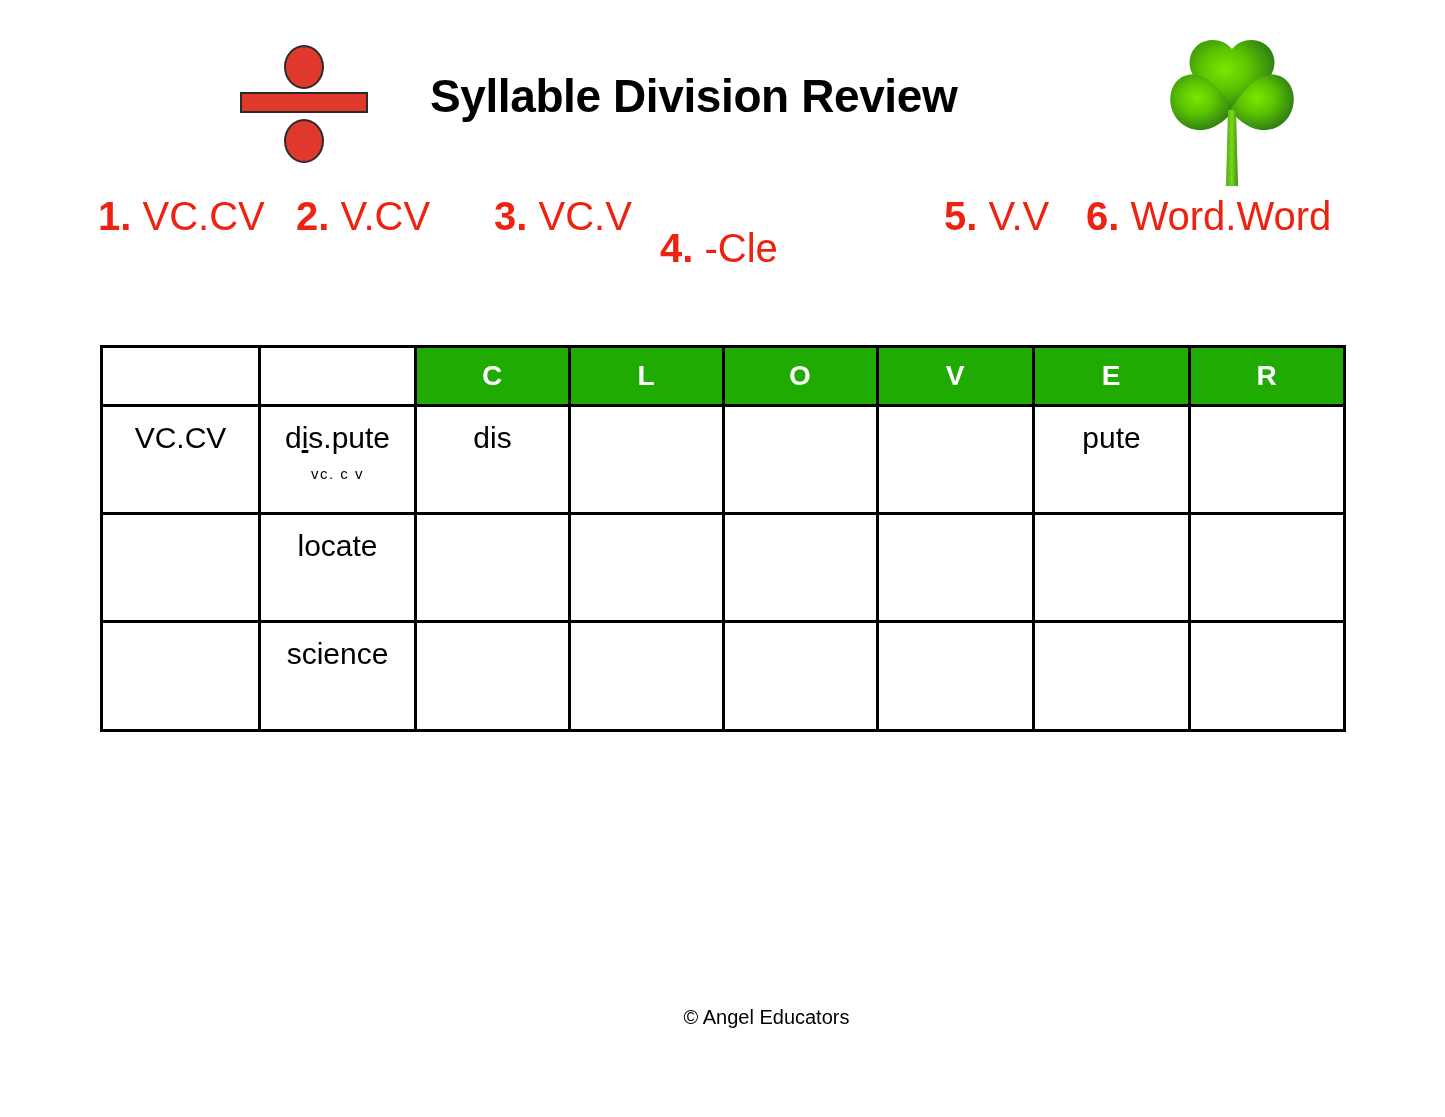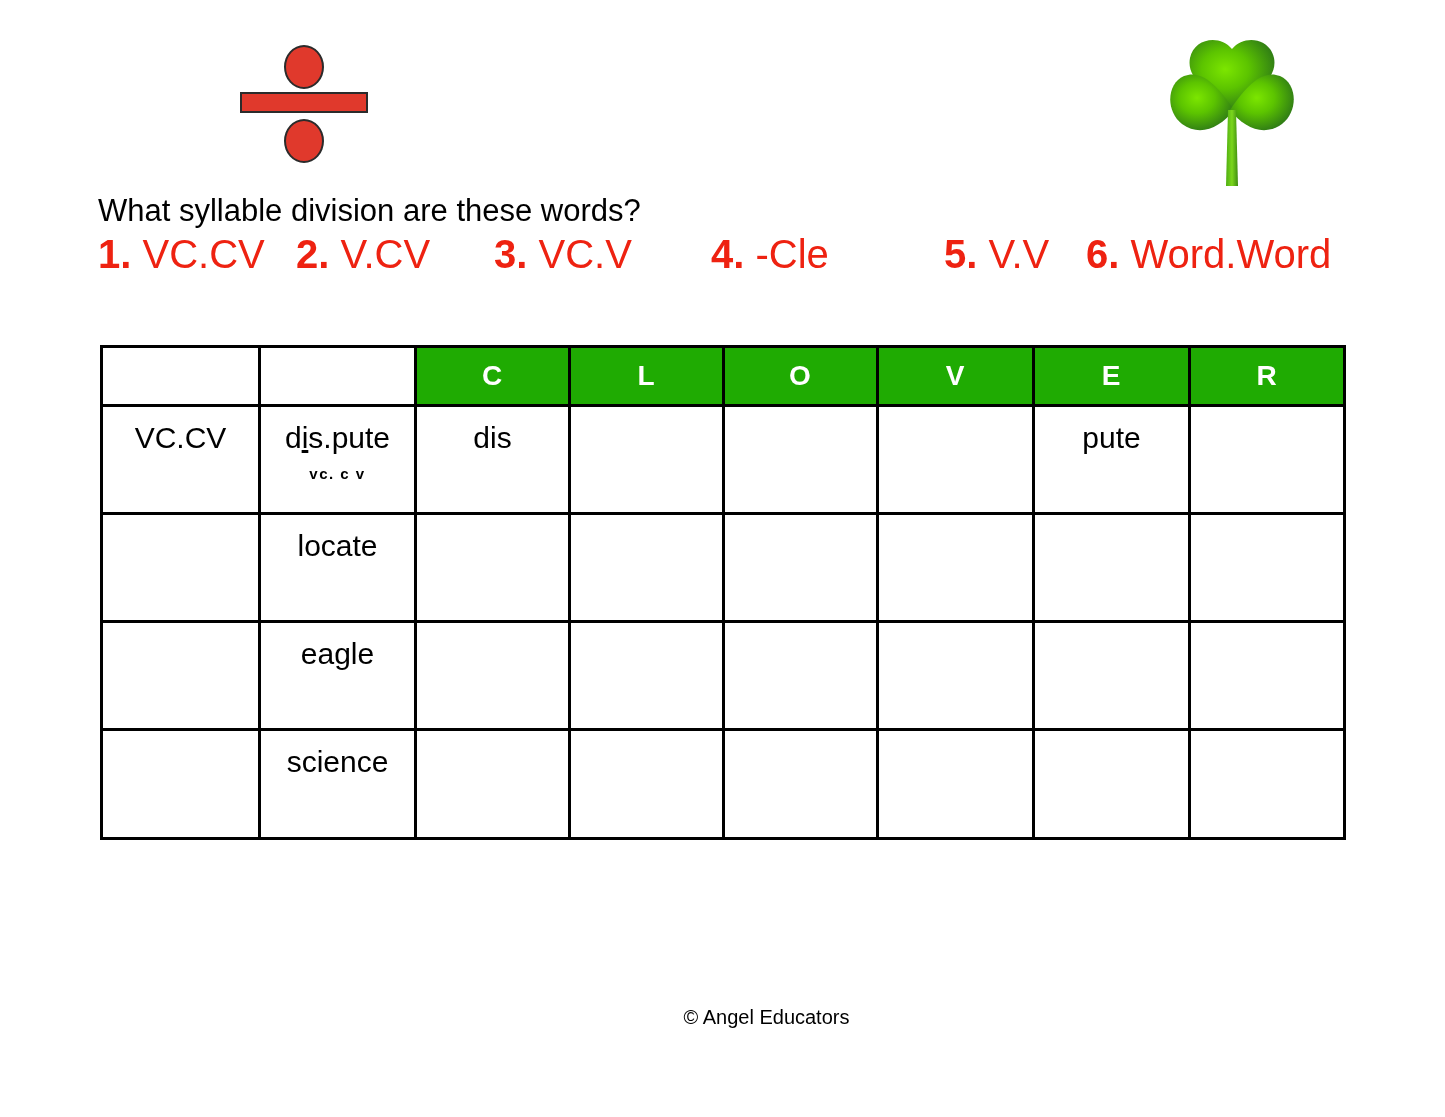--- a/index.html
+++ b/index.html
@@ -96,21 +96,21 @@
   }
   .pattern-item {
     position: absolute;
     top: 0;
   }
   .pattern-item .num { font-weight: bold; }
   .pattern-item .val { font-weight: normal; }
   .pi1 { left: 0px; }
   .pi2 { left: 198px; }
   .pi3 { left: 396px; }
-  .pi4 { left: 613px; }
+  .pi4 { left: 562px; margin-top: 32px; }
   .pi5 { left: 803px; margin-left: 43px; }
   .pi6 { left: 988px; }
 
   .prompt-line2 {
     margin-top: 12px;
     font-size: 31px;
     line-height: 40px;
     white-space: nowrap;
   }
   .clover-word {
@@ -173,21 +173,20 @@
   tr.data-row.tall td { height: 94px; text-align: center; }
 
   .word-cell { position: relative; }
   .word-main { display: block; }
   .word-main .u { text-decoration: underline; }
   .word-annot {
     display: block;
     font-size: 15px;
     letter-spacing: 1.5px;
     margin-top: -2px;
-    font-weight: bold;
   }
 
   
   .footer {
     position: absolute;
     left: 0;
     top: 1006px;
     width: 1445px;
     text-align: center;
     font-size: 20px;
@@ -198,20 +197,21 @@
 <body>
 
 <div class="header">
 
   <div class="divide-icon">
     <div class="dot top"></div>
     <div class="bar"></div>
     <div class="dot bottom"></div>
   </div>
 
+  <div class="page-title">Syllable Division Review</div>
 
   <div class="clover-icon">
     <svg width="128" height="155" viewBox="0 0 128 155" xmlns="http://www.w3.org/2000/svg">
       <defs>
         <radialGradient id="leafGrad" cx="42%" cy="42%" r="62%">
           <stop offset="0%" stop-color="#7ce600"></stop>
           <stop offset="45%" stop-color="#5cc400"></stop>
           <stop offset="100%" stop-color="#2e7a16"></stop>
         </radialGradient>
         <linearGradient id="stemGrad" x1="0" y1="0" x2="1" y2="0">
@@ -223,21 +223,20 @@
       <path d="M64 13 C52 -2 26 2 22 22 C18 42 40 56 64 74 C88 56 110 42 106 22 C102 2 76 -2 64 13 Z" fill="url(#leafGrad)"></path>
       <path d="M16 40 C-2 48 -2 76 14 88 C32 101 52 92 66 74 C54 56 36 32 16 40 Z" fill="url(#leafGrad)"></path>
       <path d="M112 40 C130 48 130 76 114 88 C96 101 76 92 62 74 C74 56 92 32 112 40 Z" fill="url(#leafGrad)"></path>
       <path d="M60 74 L68 74 L70 150 L58 150 Z" fill="url(#stemGrad)"></path>
     </svg>
   </div>
 </div>
 
 <div class="prompt-block">
 
-  <div class="prompt-line1">What syllable division are these words?</div>
 
   <div class="pattern-list">
     <span class="pattern-item pi1">
       <span class="num">1.</span>
       <span class="val">VC.CV</span>
     </span>
     <span class="pattern-item pi2">
       <span class="num">2.</span>
       <span class="val">V.CV</span>
     </span>
@@ -306,32 +305,20 @@
       </td>
       <td></td>
       <td></td>
       <td></td>
       <td></td>
       <td></td>
       <td></td>
     </tr>
 
 
-    <tr class="data-row">
-      <td></td>
-      <td class="word-cell">
-        <span class="word-main">eagle</span>
-      </td>
-      <td></td>
-      <td></td>
-      <td></td>
-      <td></td>
-      <td></td>
-      <td></td>
-    </tr>
 
     <tr class="data-row tall">
       <td></td>
       <td class="word-cell">
         <span class="word-main">science</span>
       </td>
       <td></td>
       <td></td>
       <td></td>
       <td></td>

